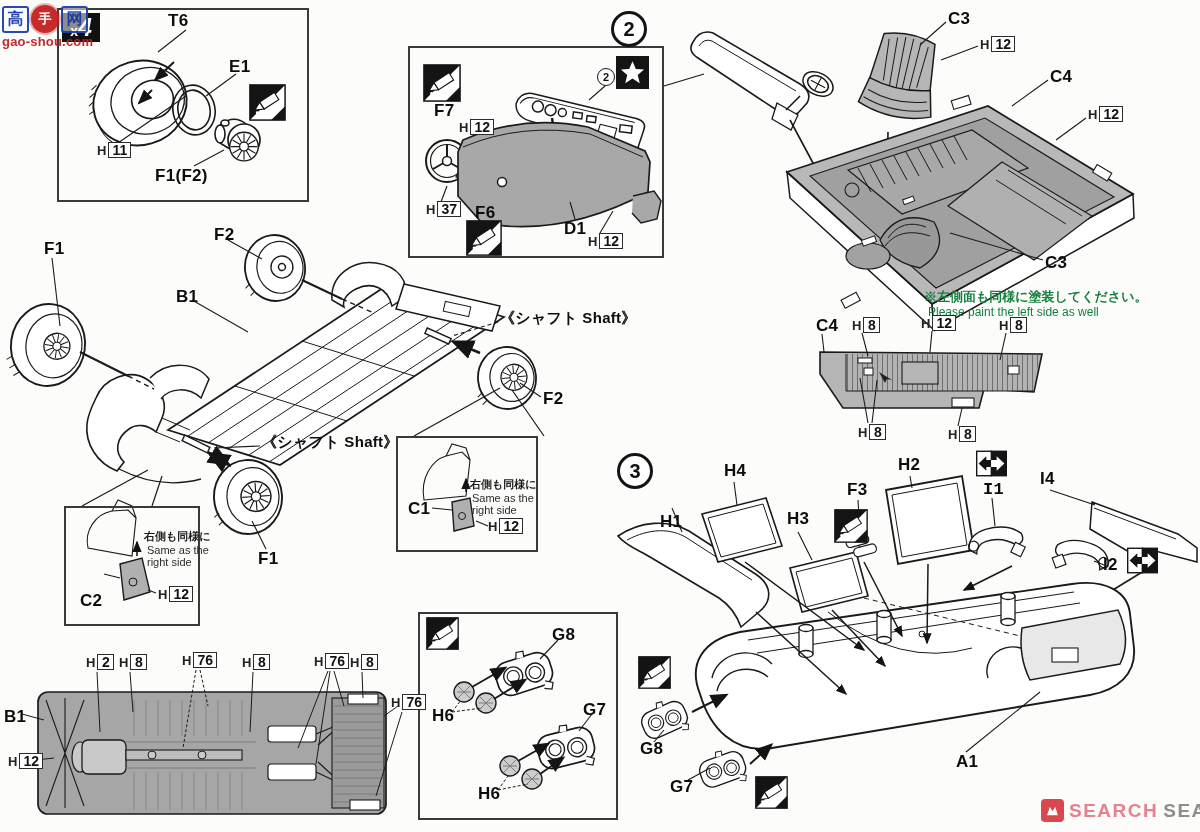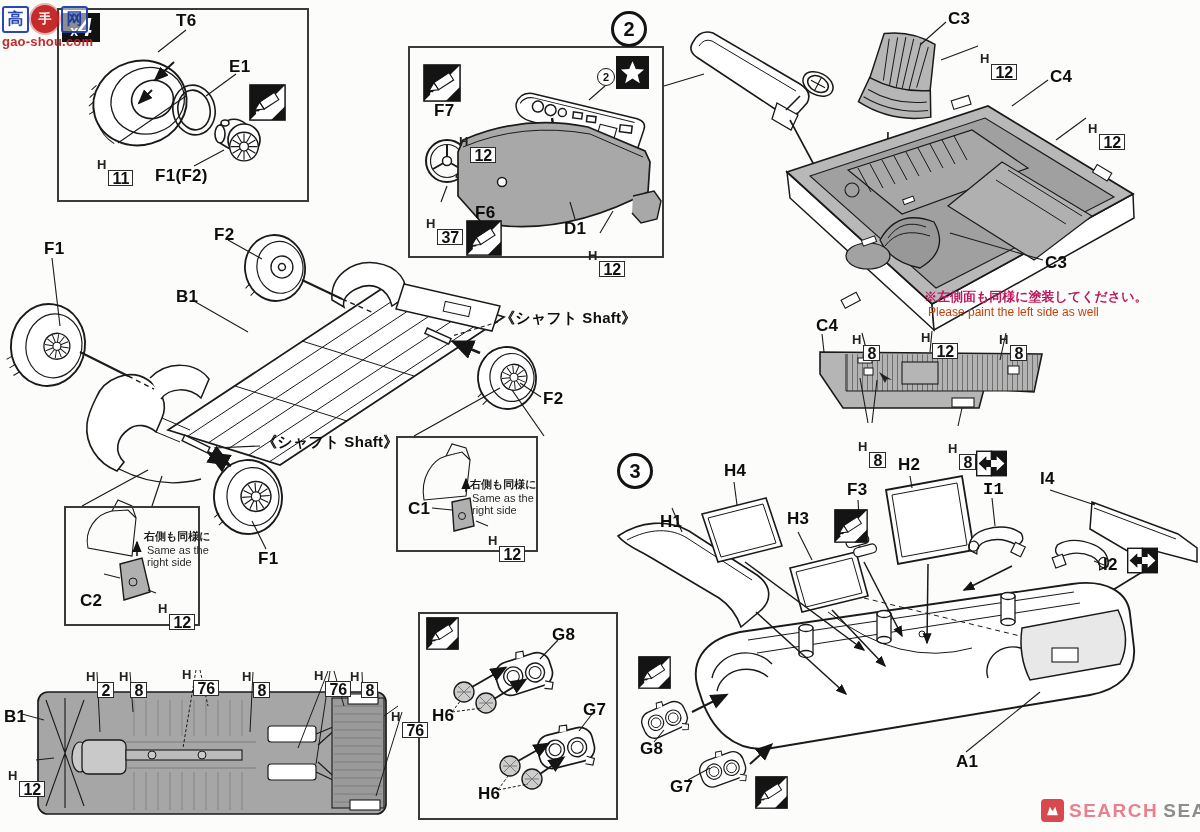--- a/index.html
+++ b/index.html
@@ -4,26 +4,26 @@
 <style>
   html,body{margin:0;padding:0;background:#e8e8e8;}
   #sheet{position:relative;width:1200px;height:832px;background:#fcfcfb;overflow:hidden;
          font-family:"Liberation Sans",sans-serif;color:#111;}
   .abs{position:absolute;}
   .frame{position:absolute;border:2.2px solid #3a3a3a;background:transparent;}
   .pl{position:absolute;font-weight:700;font-size:17px;letter-spacing:.3px;color:#0d0d0d;white-space:nowrap;line-height:1;}
   .pl.sm{font-size:15px;}
   .hl{position:absolute;display:flex;align-items:center;gap:2px;white-space:nowrap;line-height:1;}
   .hl .hp{font-size:13px;font-weight:600;color:#222;}
-  .hl .bx{border:1.4px solid #2b2b2b;background:#fff;padding:1px 3px 0 3px;font-size:16px;font-weight:700;min-width:9px;text-align:center;line-height:13px;color:#111;margin-top:28px;}
+  .hl .bx{border:1.4px solid #2b2b2b;background:#fff;padding:1px 3px 0 3px;font-size:14px;font-weight:700;min-width:9px;text-align:center;line-height:13px;color:#111;}
   .circ{position:absolute;width:30px;height:30px;border:3px solid #141414;border-radius:50%;background:#fff;
         display:flex;align-items:center;justify-content:center;font-weight:800;font-size:20px;}
   .circ.small{width:16px;height:16px;border-width:1.5px;font-size:11px;font-weight:700;}
-  .jp{position:absolute;font-weight:700;font-size:13px;color:#be185d;white-space:nowrap;line-height:1.2;}
-  .en{position:absolute;font-weight:400;font-size:12px;color:#c2410c;white-space:nowrap;line-height:1.2;}
+  .jp{position:absolute;font-weight:700;font-size:13px;color:#15803d;white-space:nowrap;line-height:1.2;}
+  .en{position:absolute;font-weight:400;font-size:12px;color:#15803d;white-space:nowrap;line-height:1.2;}
   .note-sm{position:absolute;font-size:11px;font-weight:700;color:#1c1c1c;white-space:nowrap;line-height:1.15;}
   .note-sm-en{position:absolute;font-size:11px;font-weight:400;color:#2a2a2a;white-space:nowrap;line-height:1.15;}
   .badge{position:absolute;background:#111;color:#fff;display:flex;align-items:flex-end;justify-content:center;
          padding:2px 4px;}
   .badge .qx{font-size:14px;font-weight:700;line-height:1.3;}
   .badge .qn{font-size:25px;font-weight:800;font-style:italic;line-height:1;}
   
   .wm{position:absolute;left:2px;top:5px;opacity:.95;z-index:9;}
   .wm-row{display:flex;align-items:center;gap:2px;}
   .wm-box{width:23px;height:23px;border:2.5px solid #1e3fae;border-radius:3px;background:rgba(255,255,255,.55);
@@ -478,21 +478,21 @@
   <div class="frame" style="left:57px;top:8px;width:248px;height:190px;"></div>
   <div class="frame" style="left:408px;top:46px;width:252px;height:208px;"></div>
   <div class="frame" style="left:396px;top:436px;width:138px;height:112px;"></div>
   <div class="frame" style="left:64px;top:506px;width:132px;height:116px;"></div>
   <div class="frame" style="left:418px;top:612px;width:196px;height:204px;"></div>
 
   <div class="badge" style="left:62px;top:13px;width:30px;height:25px;">
     <span class="qx">x</span>
       <span class="qn">4</span>
   </div>
-  <span class="pl" style="left:176px;top:12px;">T6</span>
+  <span class="pl" style="left:168px;top:12px;">T6</span>
   <span class="pl" style="left:229px;top:58px;">E1</span>
   <span class="hl" style="left:97px;top:142px;">
     <span class="hp">H</span>
       <span class="bx">11</span>
   </span>
   <span class="pl" style="left:155px;top:167px;">F1(F2)</span>
 
   <div class="circ" style="left:611px;top:11px;">
       <span>2</span>
     </div>

